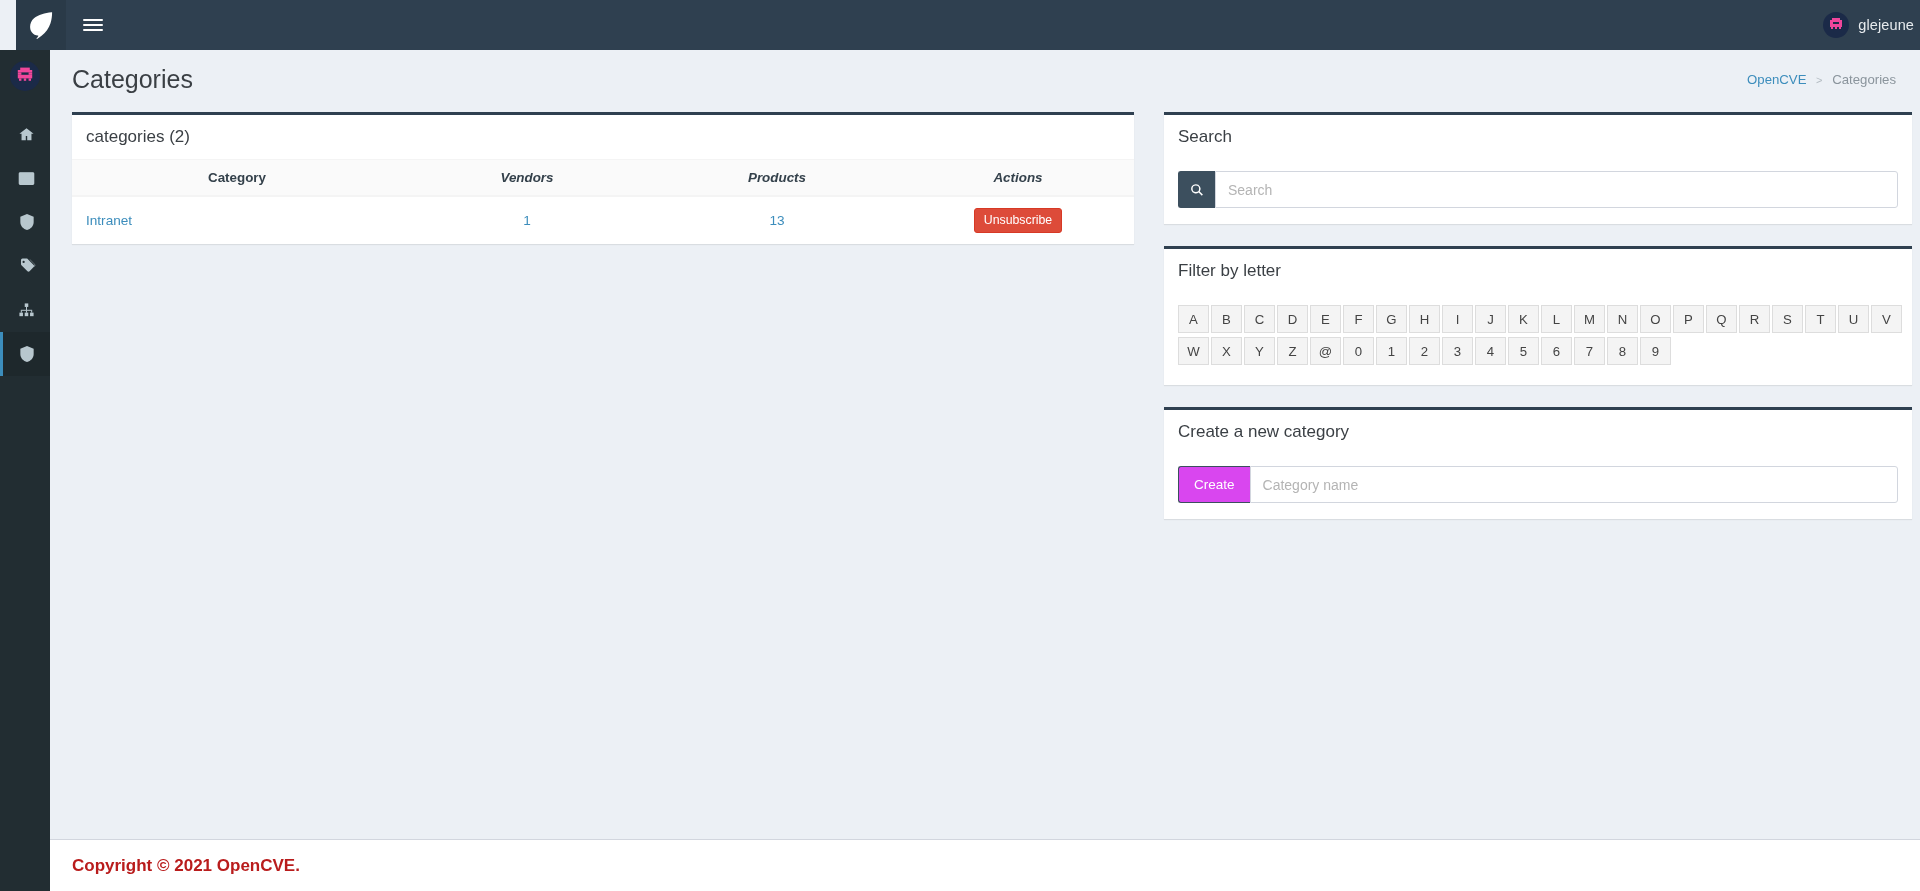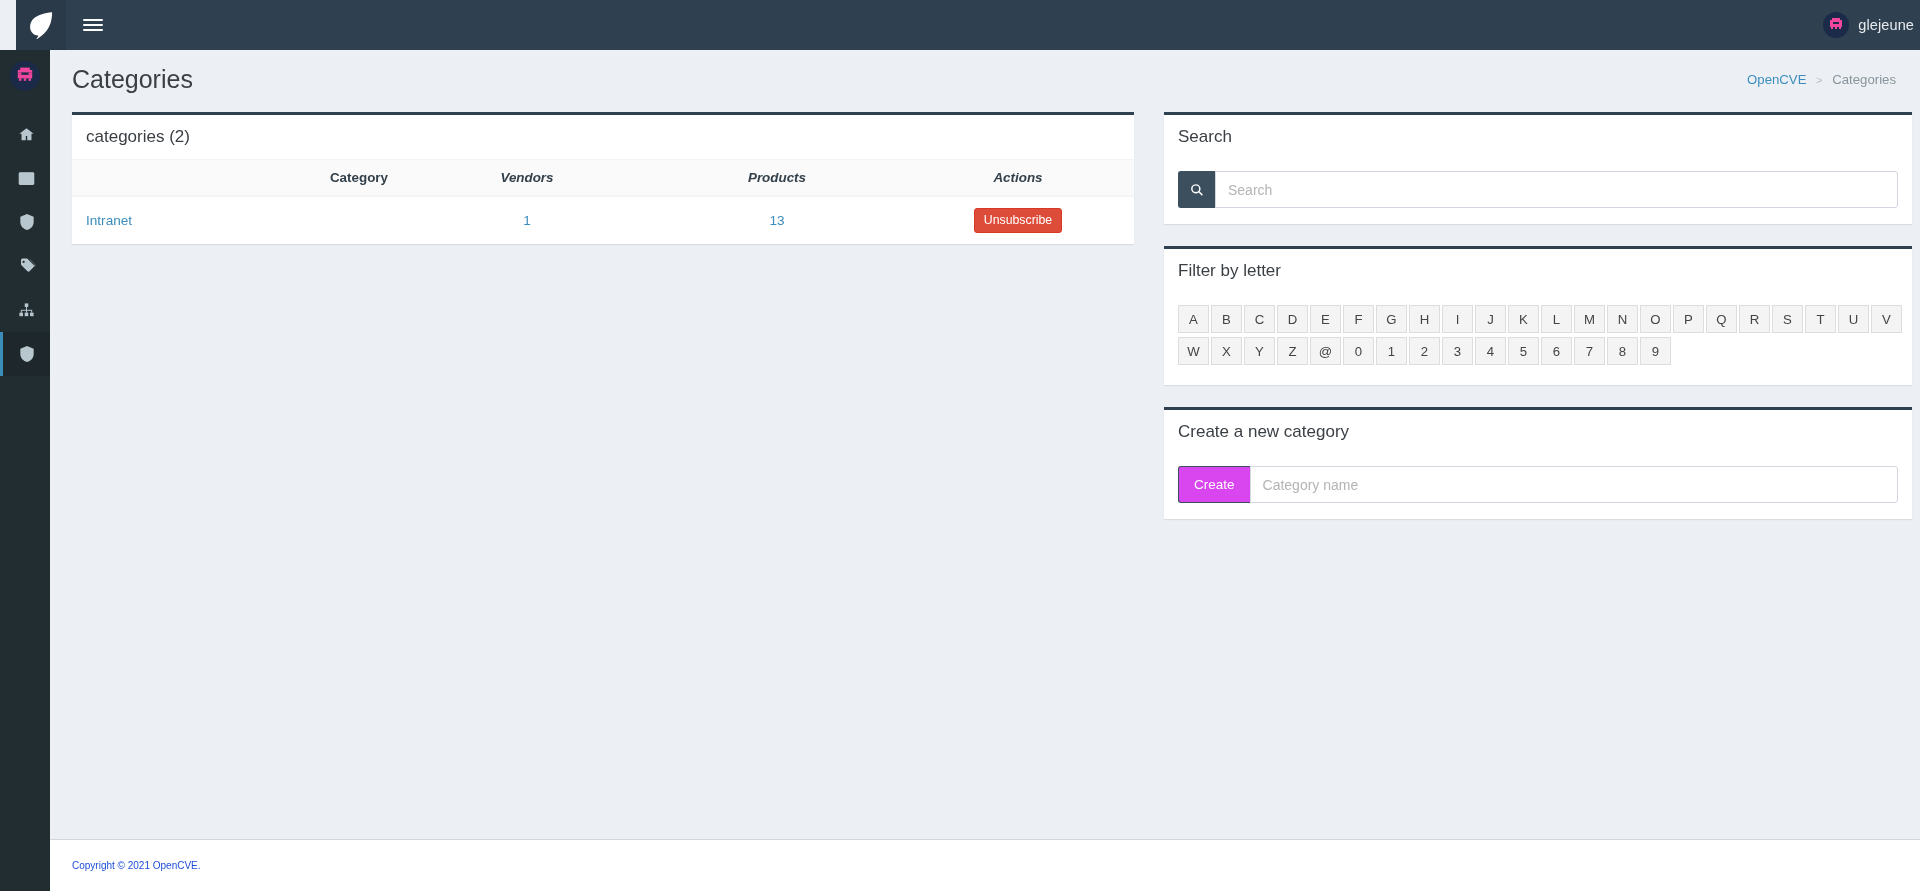--- a/index.html
+++ b/index.html
@@ -99,21 +99,21 @@
     padding: 12px 14px;
     border-bottom: 0;
   }
   .box-title { font-size: 17px; font-weight: 400; color: #3a3f44; line-height: 20px; }
   .box-body { padding: 12px 14px 16px 14px; }
   .box-body.flush { padding: 0; }
 
   
   table.data { width: 100%; border-collapse: collapse; }
   table.data thead th {
-    text-align: right; font-size: 13.4px; font-weight: bold; color: #34414b;
+    text-align: center; font-size: 13.4px; font-weight: bold; color: #34414b;
     padding: 10px 14px; border-top: 1px solid #f4f4f4; border-bottom: 2px solid #f4f4f4;
     background: #fafafa;
   }
   table.data tbody td {
     padding: 11px 14px; font-size: 13.6px; border-top: 1px solid #f4f4f4;
     color: #3a3f44; vertical-align: middle;
   }
   table.data tbody tr:nth-child(even) td { background: #f9f9f9; }
   table.data a { color: #3c8dbc; text-decoration: none; }
   .col-category { width: 330px; }
@@ -166,21 +166,21 @@
     cursor: pointer; margin-right: 2px;
     font-family: "Liberation Sans", sans-serif;
   }
 
   
   #footer {
     position: absolute; left: 50px; bottom: 0; width: 1870px; height: 52px;
     background: #ffffff; border-top: 1px solid #d2d6de;
     display: flex; align-items: center; padding: 0 22px;
   }
-  #footer-text { font-size: 10px; color: #1d4ed8; font-weight: normal; }
+  #footer-text { font-size: 17px; color: #b91c1c; font-weight: bold; }
 </style>
 </head>
 <body>
 
 <div id="topbar">
   <div id="logo-box">
     <span>
       <svg width="26" height="28" viewBox="0 0 26 28">
         <path d="M23.6 1.2C17 2 10.2 3.6 6 7.2 1.6 11 0.9 17.4 4 21.6c1.4 1.9 3.6 3 5.8 3 .5 0 .6.2.4.6l-1.7 2.5c-.2.3.1.6.4.4l4.4-3.2c4.5-3.4 7.6-7.6 9.2-12.6 1.2-3.8 1.6-7.5 1.6-10.7 0-.3-.2-.5-.5-.4z" fill="#ffffff"></path>
       </svg>

